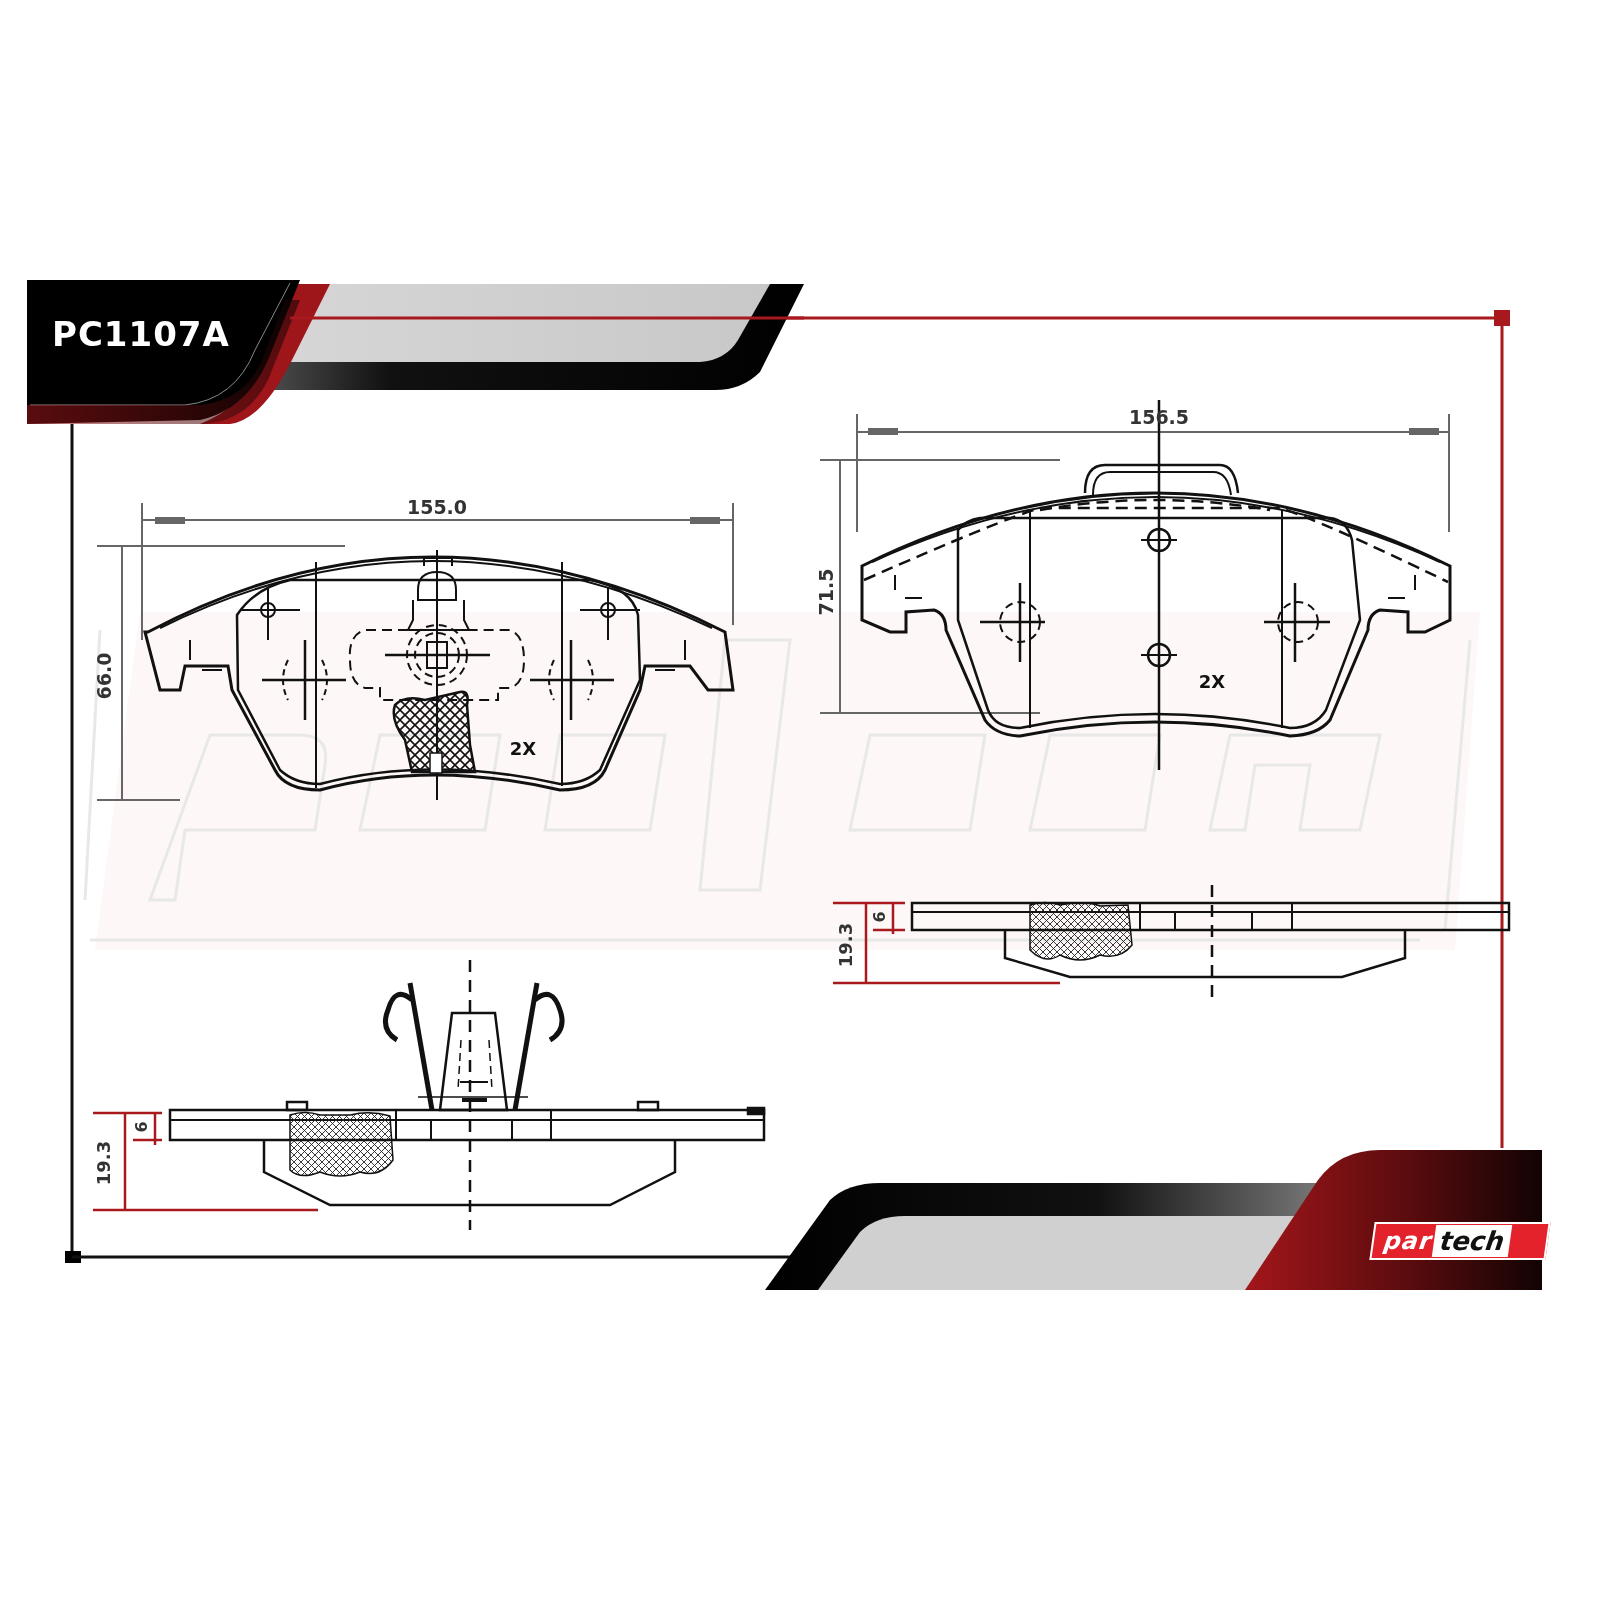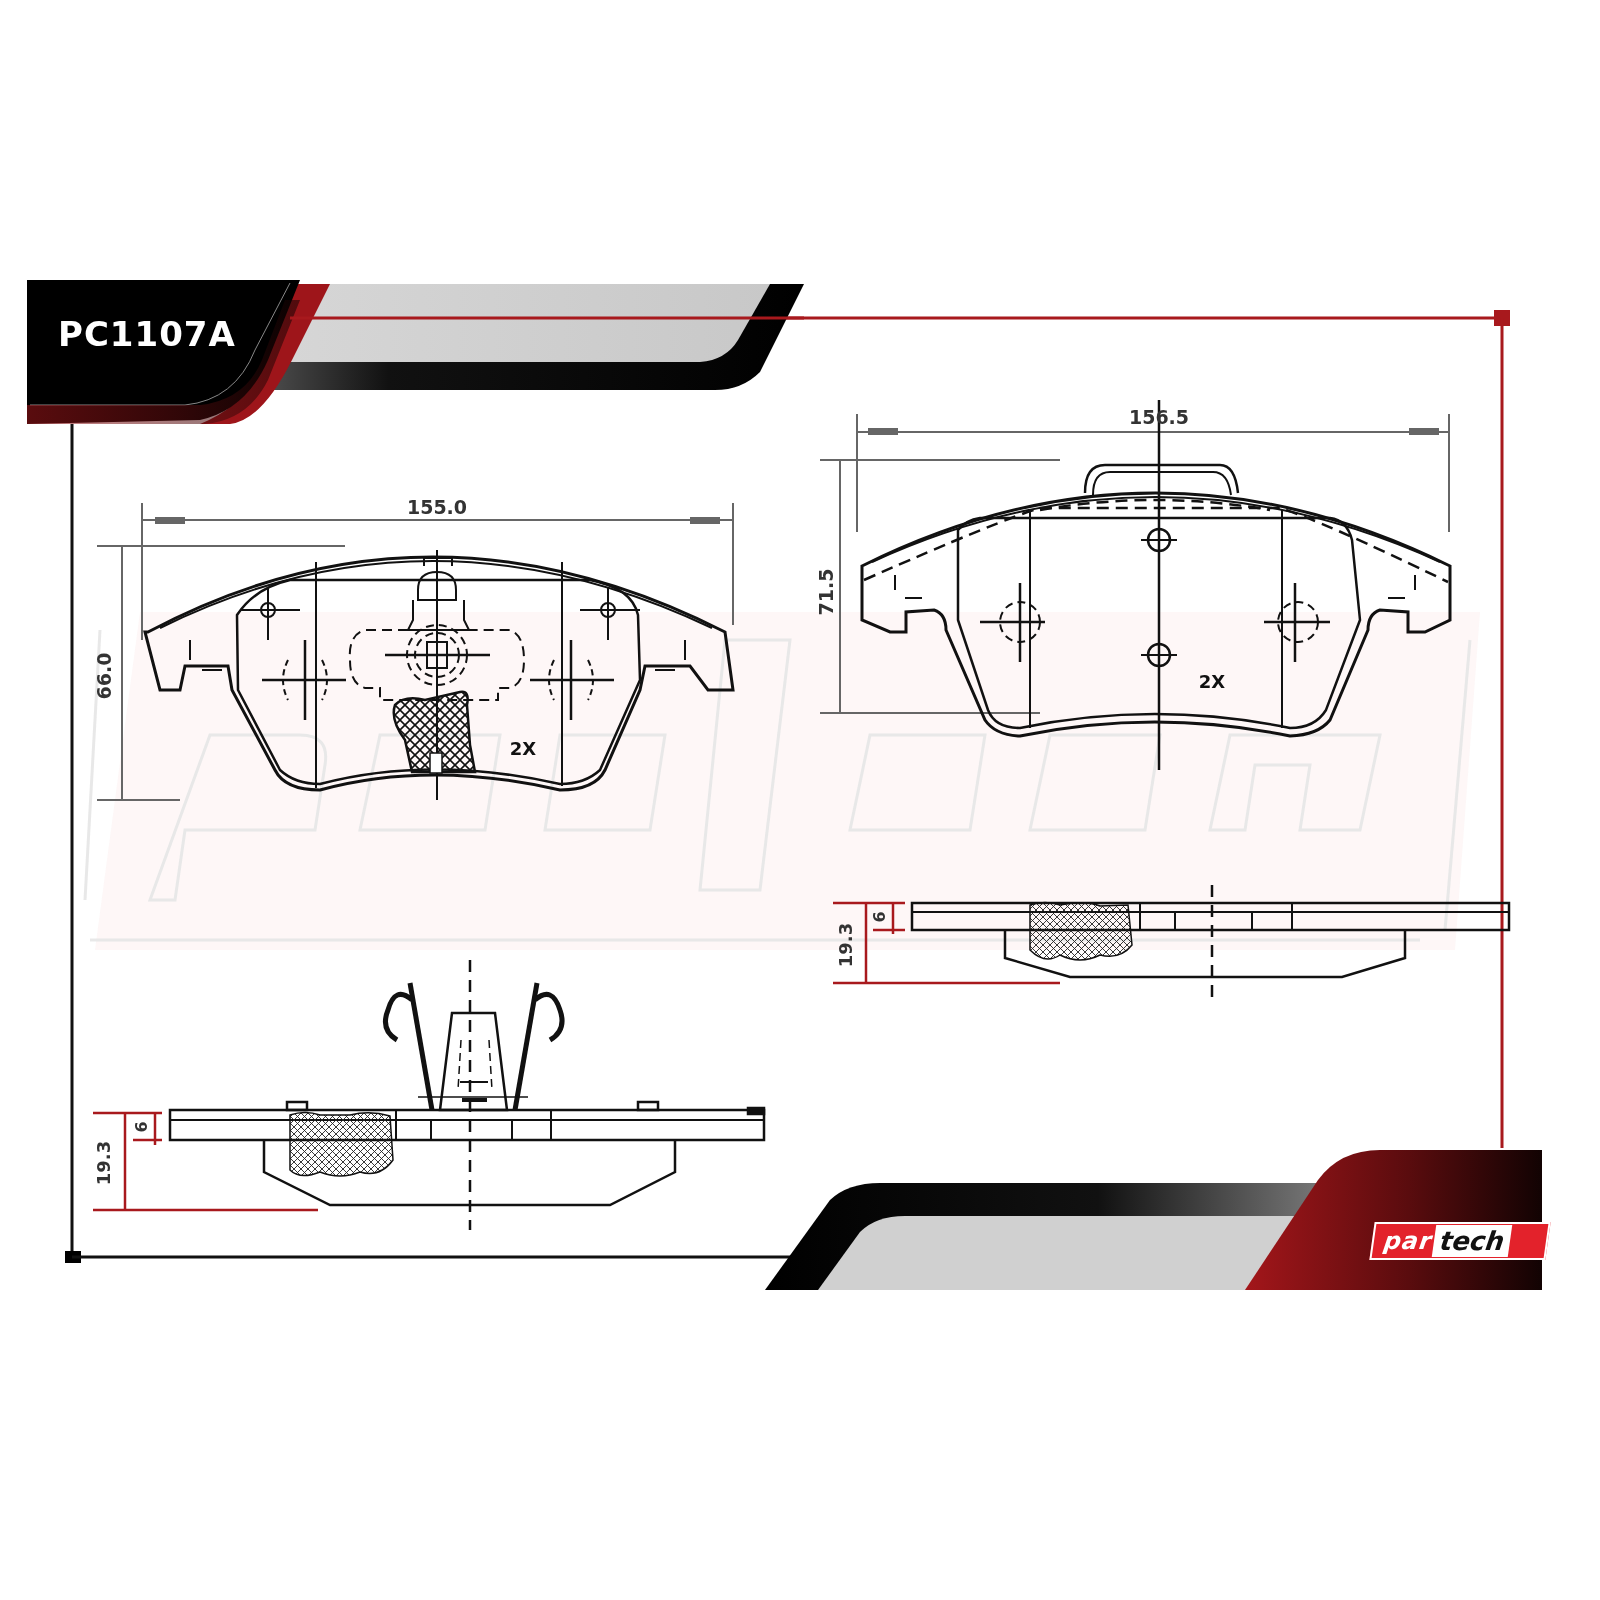--- a/index.html
+++ b/index.html
@@ -1,21 +1,21 @@
 <!DOCTYPE html>
 <html><head>
   <meta charset="utf-8">
   <style>
     html, body { margin: 0; padding: 0; background: #ffffff; }
     body { width: 1600px; height: 1600px; position: relative; overflow: hidden;
            font-family: "DejaVu Sans", sans-serif; }
     .stage { position: absolute; left: 0; top: 0; width: 1600px; height: 1600px; }
     svg text { font-family: "DejaVu Sans", sans-serif; font-weight: bold; }
     .part-number {
-      position: absolute; left: 58px; top: 314px; color: #ffffff;
+      position: absolute; left: 52px; top: 314px; color: #ffffff;
       font-family: "DejaVu Sans", sans-serif; font-weight: bold; font-size: 34px;
       letter-spacing: 1px;
     }
     .brand-badge {
       position: absolute; left: 1372px; top: 1222px; width: 176px; height: 38px;
       background: #e3222b; transform: skewX(-8deg); border: 2px solid #ffffff;
       box-sizing: border-box; display: flex; align-items: center; padding-left: 10px;
     }
     .brand-badge .b1 { color: #ffffff; font-style: italic; font-weight: bold; font-size: 24px;
       font-family: "DejaVu Sans", sans-serif; letter-spacing: 1px; }

